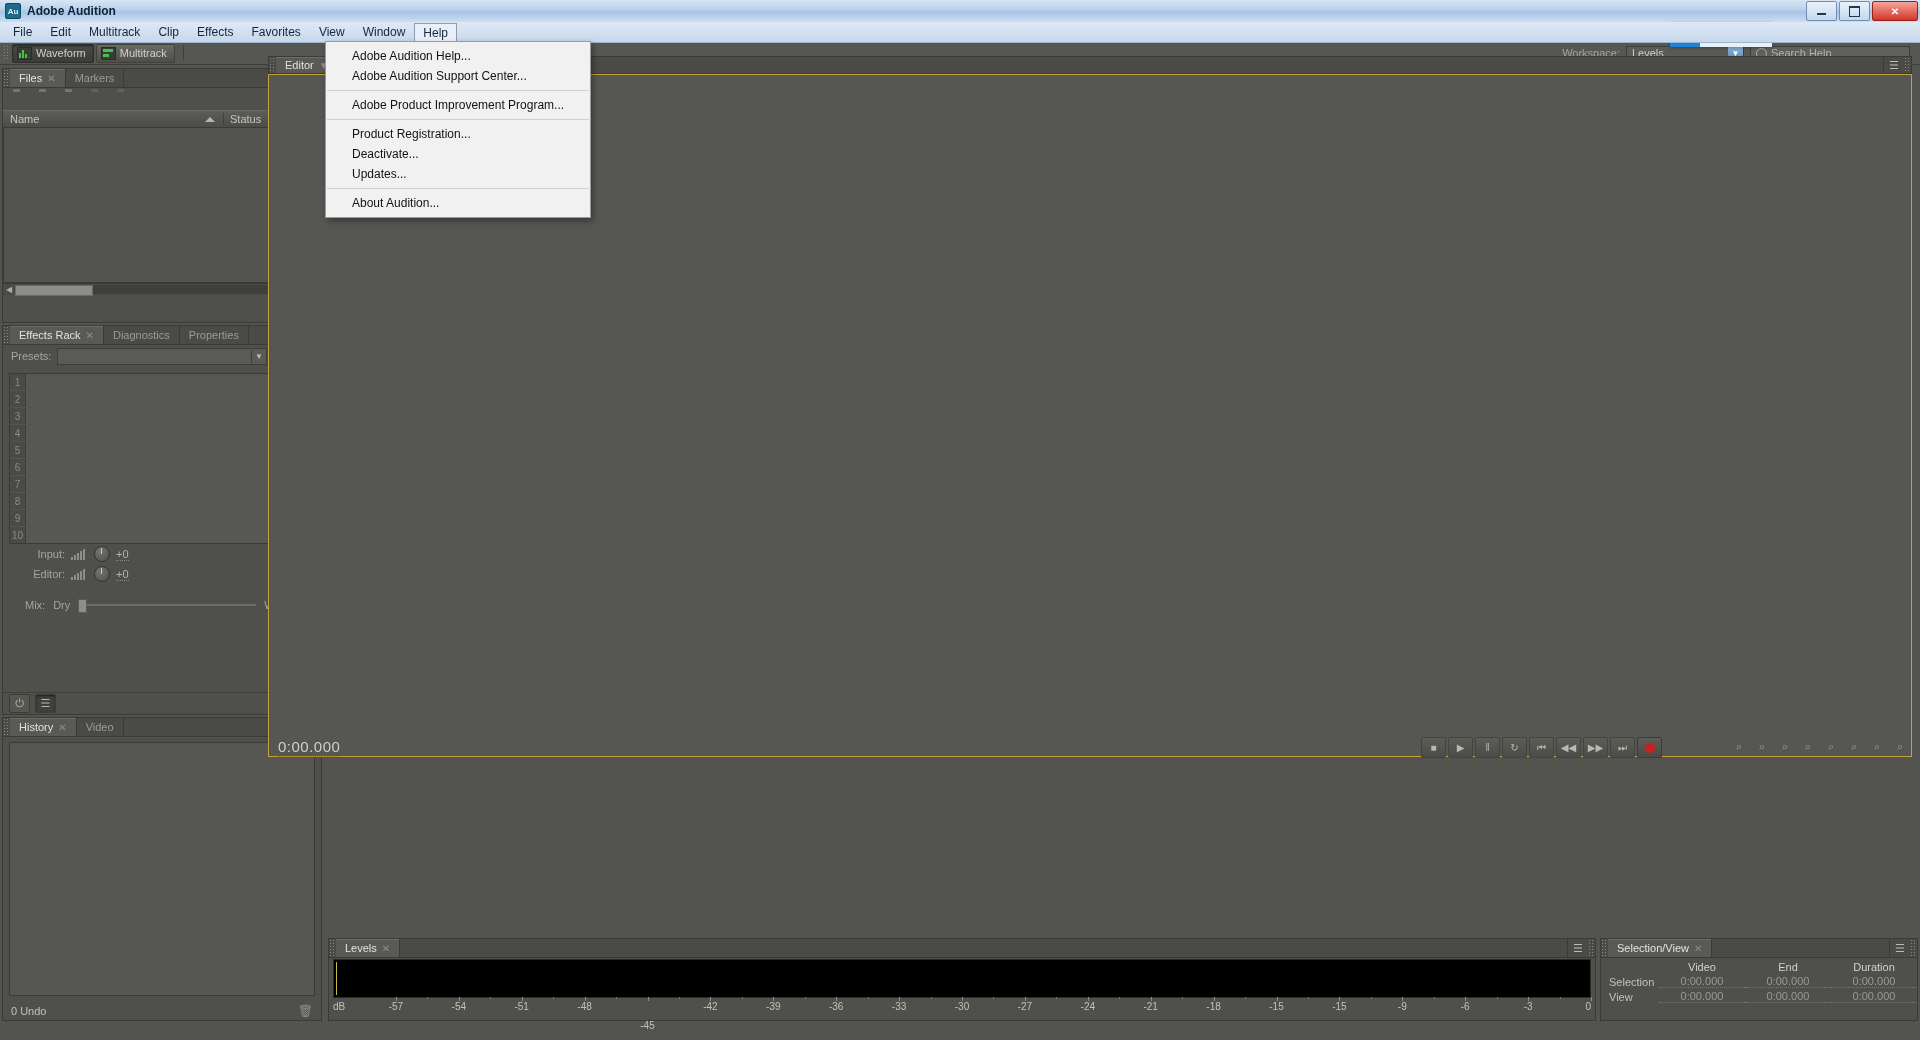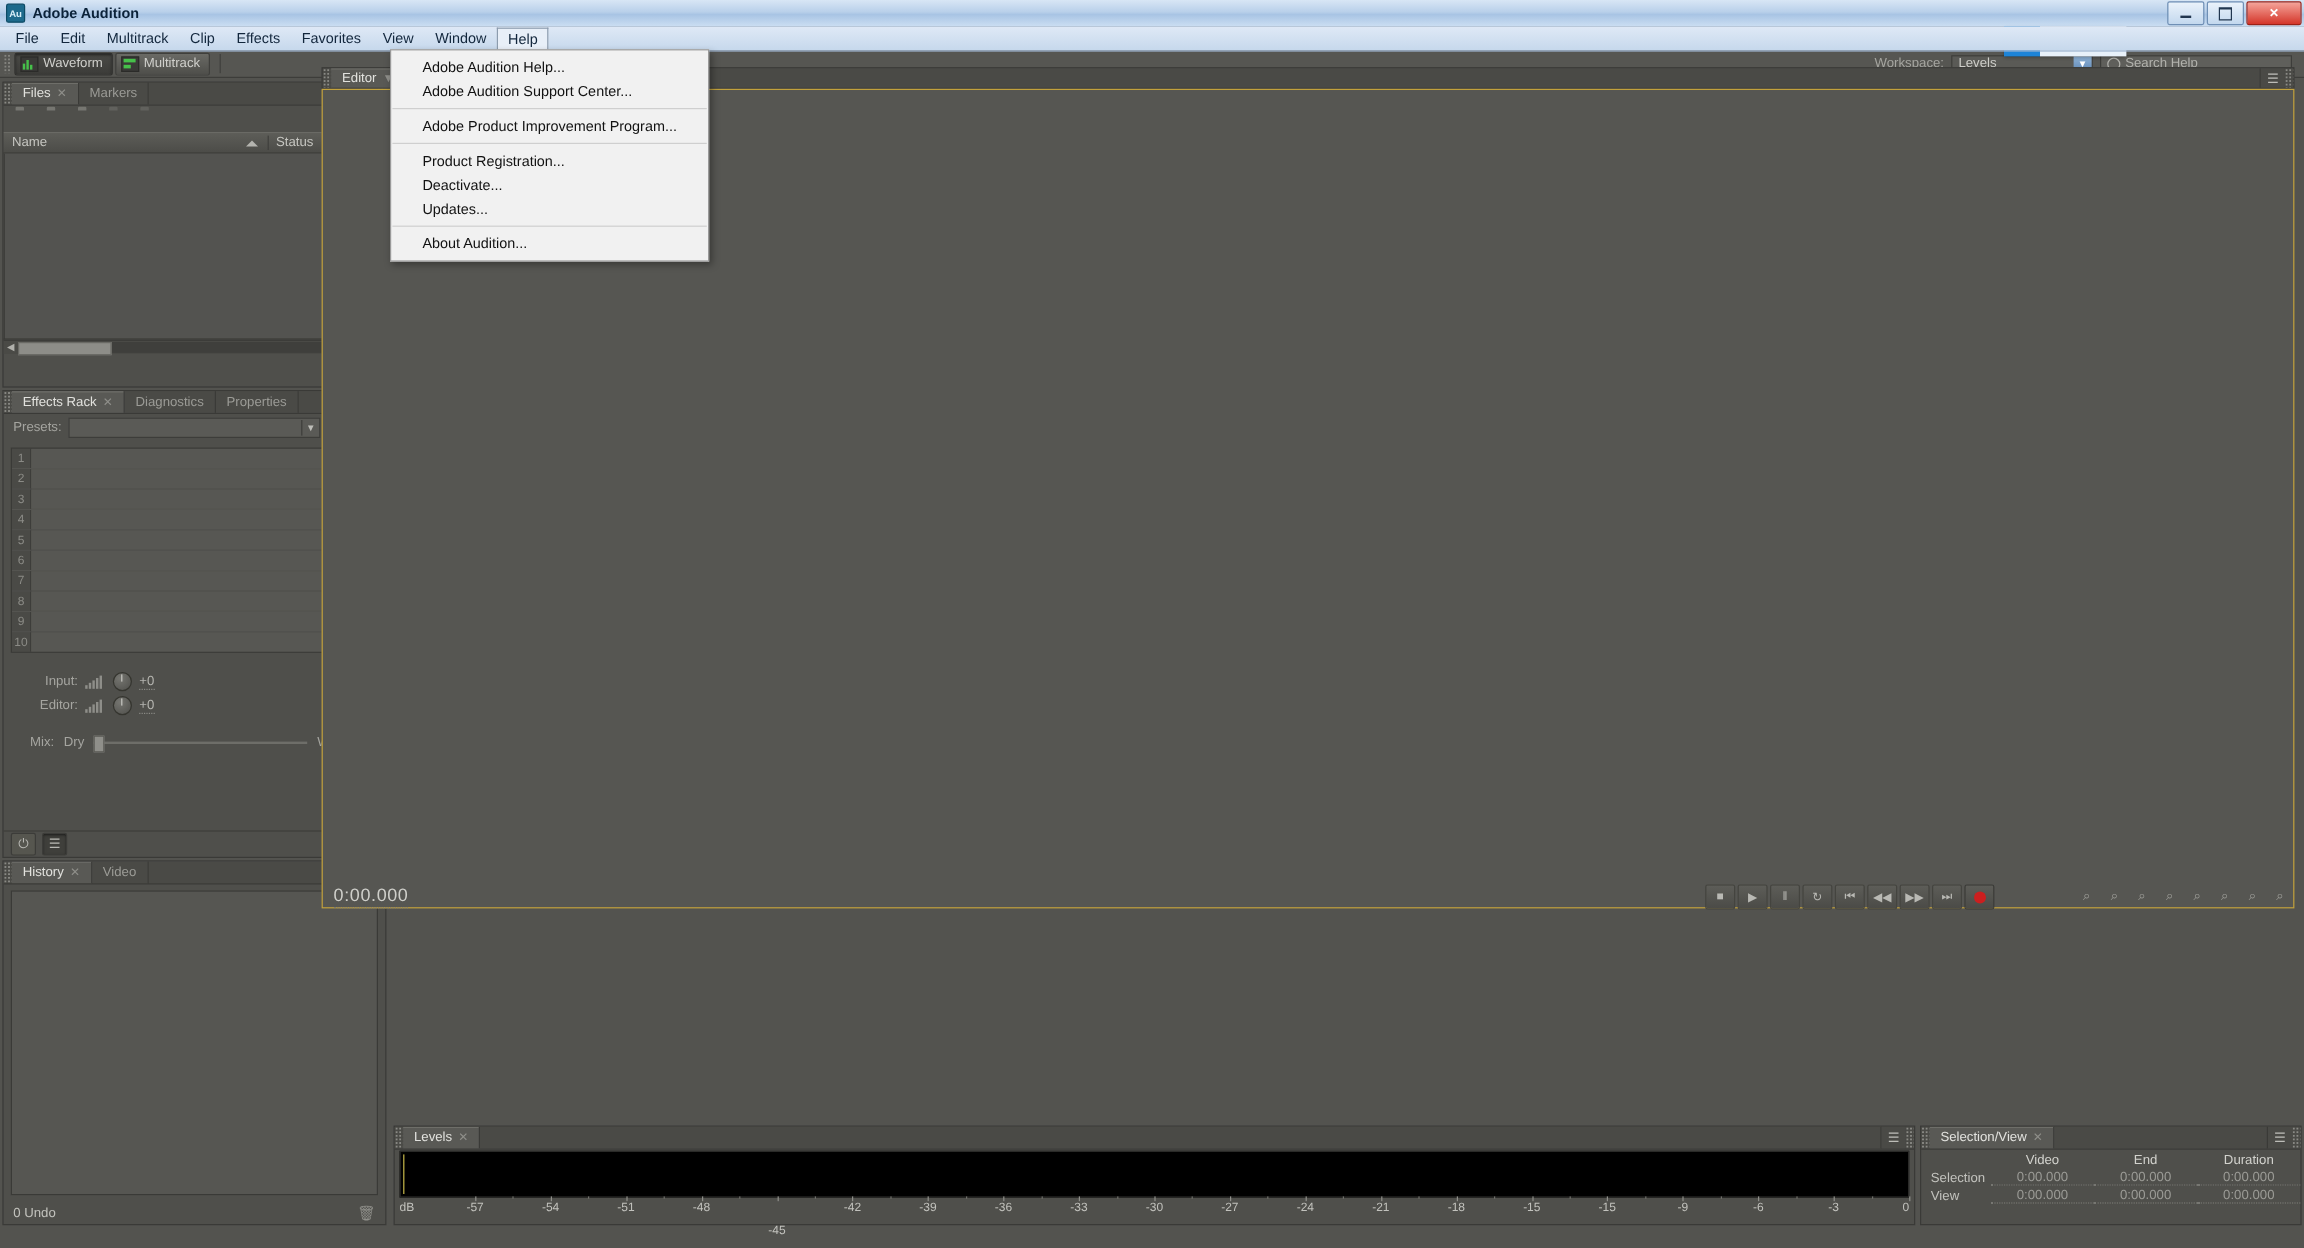--- a/index.html
+++ b/index.html
@@ -549,21 +549,21 @@
             </div>
         </div>
       </div>
       <div class="rack-scroll">
         <span class="rs-a rs-up"></span>
         <span class="rs-thumb"></span>
         <span class="rs-a rs-dn"></span>
       </div>
     </div>
 
-    <div style="margin-top:14px">
+    <div style="">
       <div class="iorow">
         <span class="iolabel">Input:</span>
         <span class="fader">
           <i style="height:3px"></i>
             <i style="height:5px"></i>
             <i style="height:7px"></i>
             <i style="height:9px"></i>
             <i style="height:11px"></i>
         </span>
         <span class="knob"></span>

